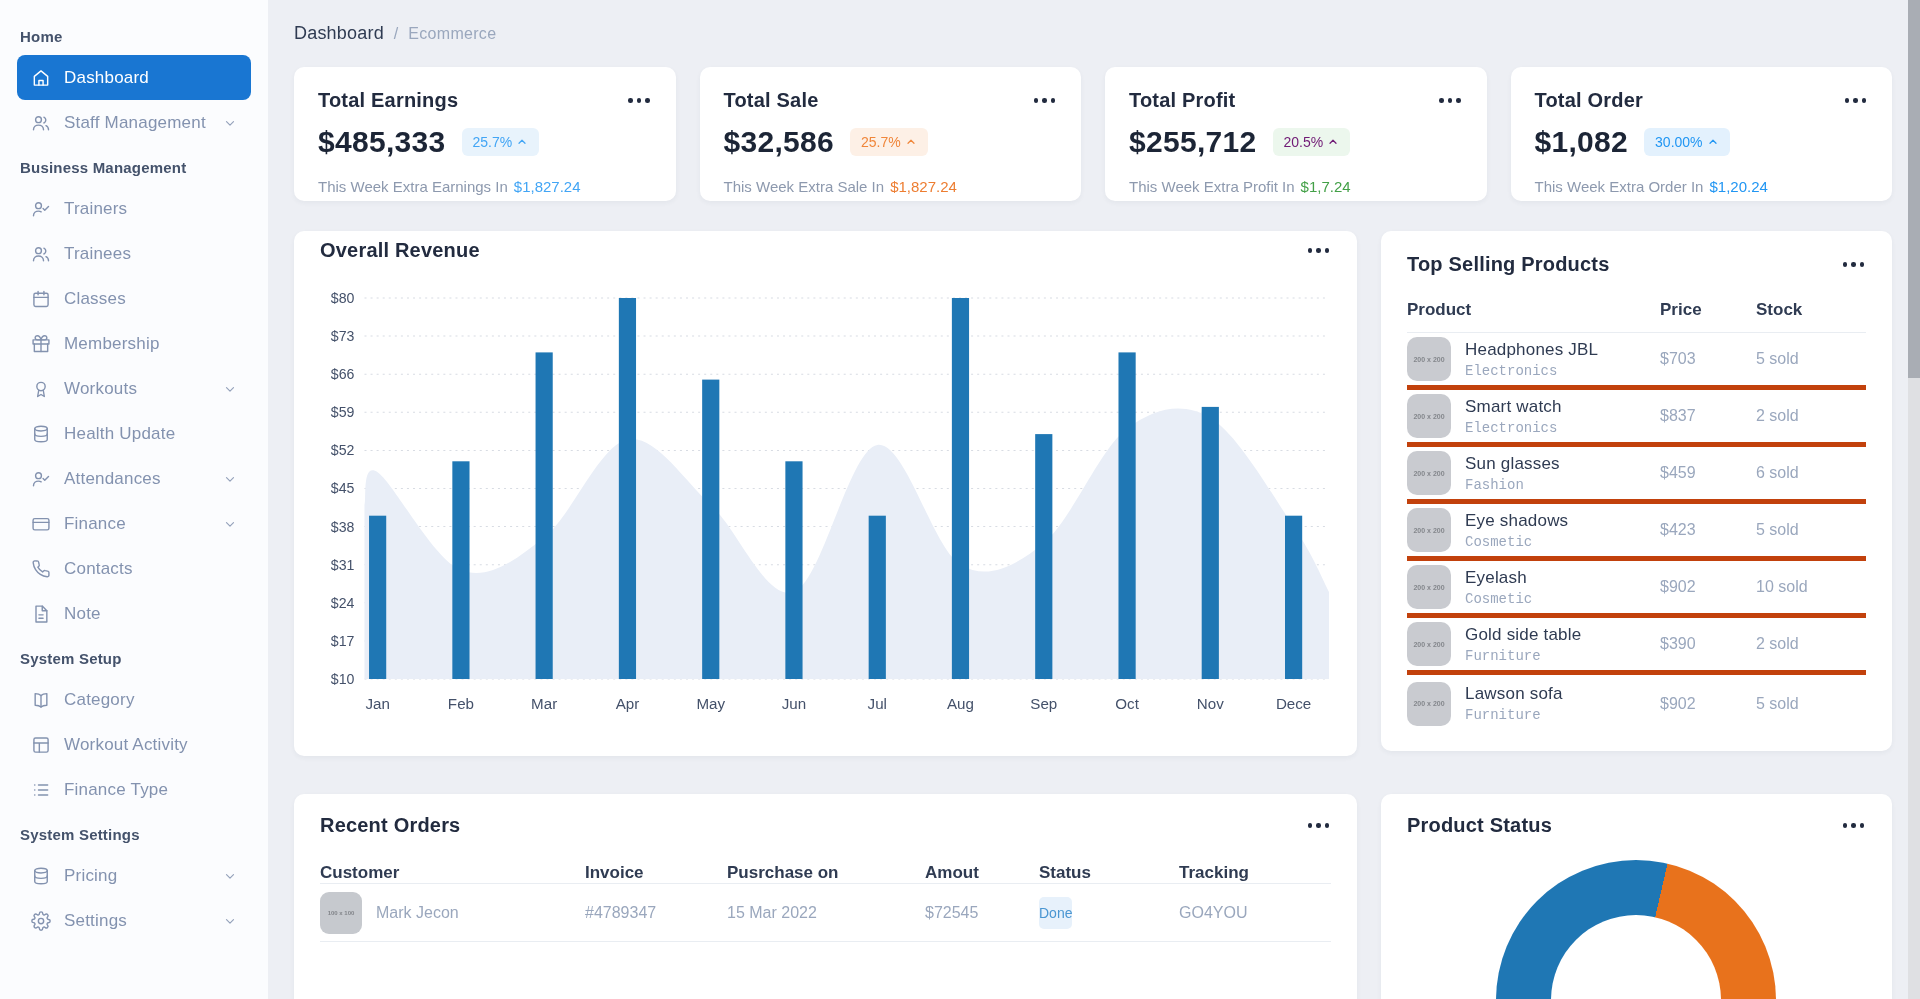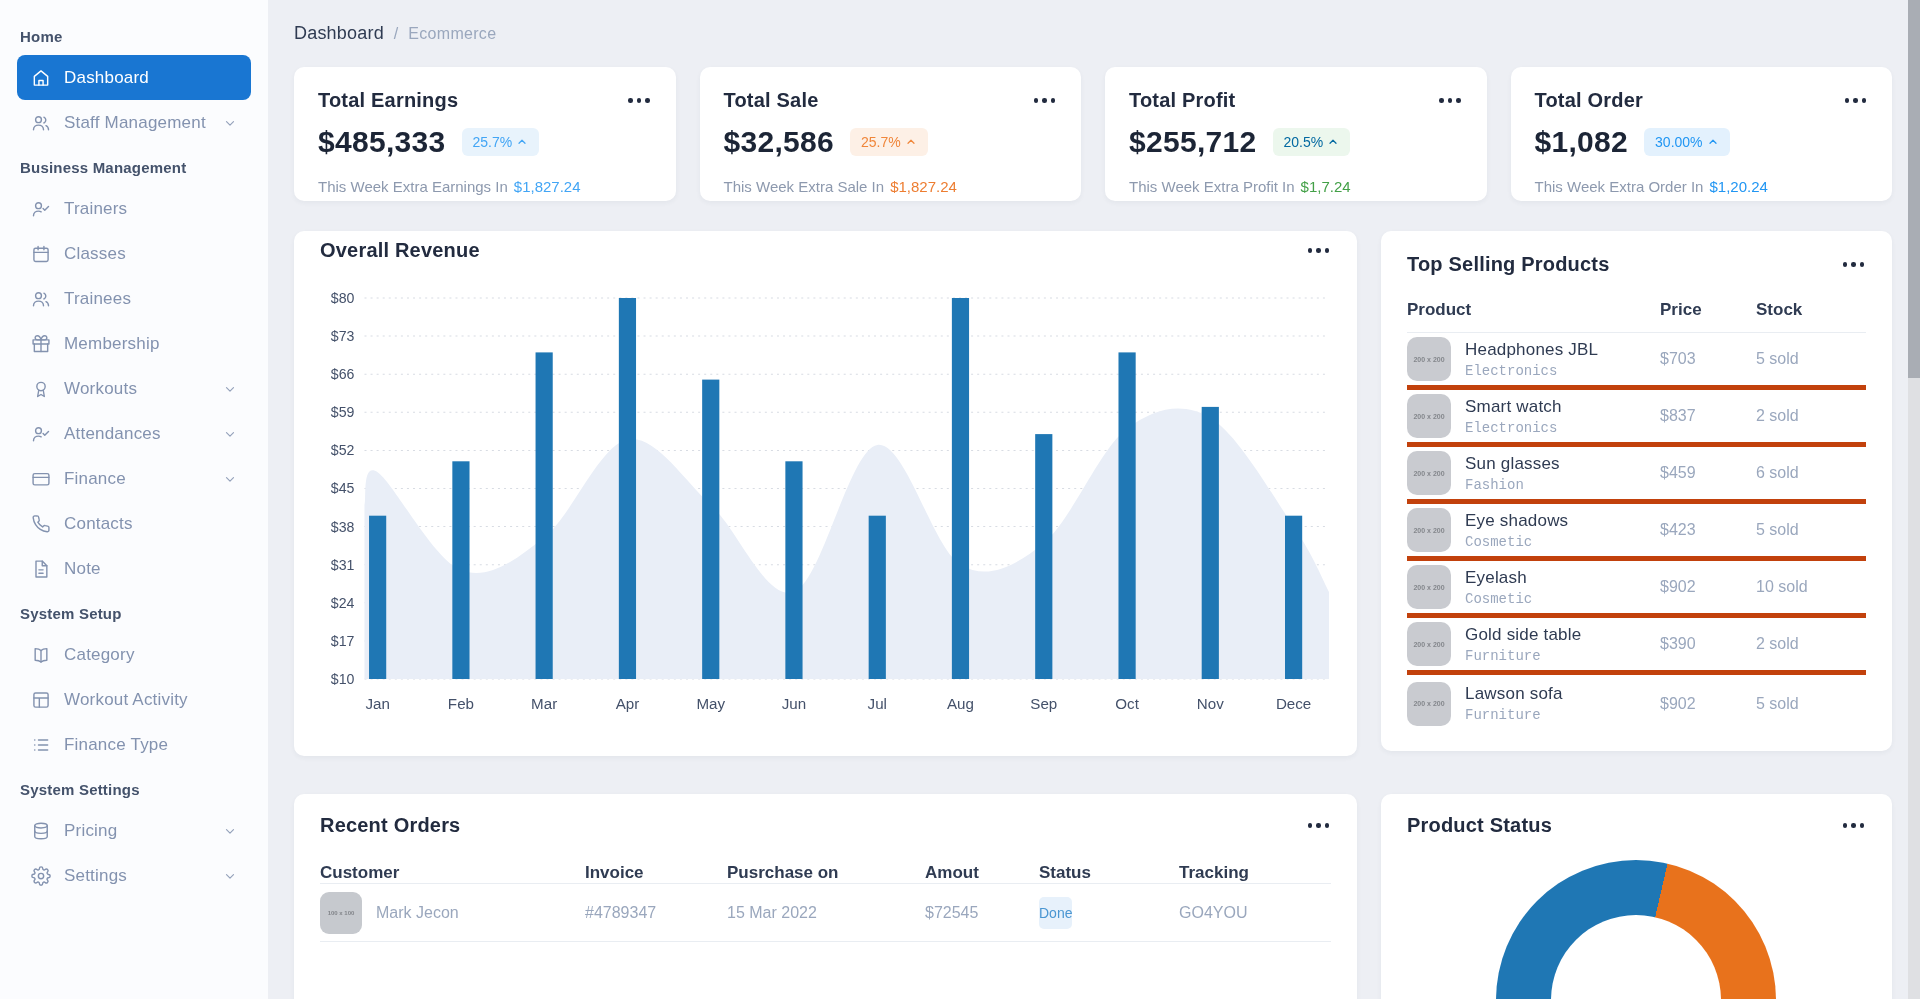--- a/index.html
+++ b/index.html
@@ -119,34 +119,34 @@
       <svg class="ic" viewBox="0 0 24 24" fill="none" stroke="currentColor" stroke-width="1.7" stroke-linecap="round" stroke-linejoin="round">
           <circle cx="9" cy="8" r="3.5"></circle>
           <path d="M3 20c0-3.3 2.7-5.5 6-5.5 1.2 0 2.3.3 3.2.9"></path>
           <path d="M14.5 11.5l2 2 4.5-4.5"></path>
         </svg>
       <span class="lbl">Trainers</span>
     </div>
 
     <div class="side-item">
       <svg class="ic" viewBox="0 0 24 24" fill="none" stroke="currentColor" stroke-width="1.7" stroke-linecap="round" stroke-linejoin="round">
-          <rect x="3.5" y="5" width="17" height="16" rx="2"></rect>
-          <path d="M3.5 10h17M8.5 3v4M15.5 3v4"></path>
-        </svg>
-      <span class="lbl">Classes</span>
-    </div>
-
-    <div class="side-item">
-      <svg class="ic" viewBox="0 0 24 24" fill="none" stroke="currentColor" stroke-width="1.7" stroke-linecap="round" stroke-linejoin="round">
           <circle cx="9" cy="8" r="3.5"></circle>
           <path d="M3 20c0-3.3 2.7-5.5 6-5.5s6 2.2 6 5.5"></path>
           <path d="M15.5 5c1.4.6 2.3 2 2.3 3.5 0 1.5-.9 2.9-2.3 3.5"></path>
           <path d="M18 15.2c1.8.9 3 2.6 3 4.8"></path>
         </svg>
       <span class="lbl">Trainees</span>
+    </div>
+
+    <div class="side-item">
+      <svg class="ic" viewBox="0 0 24 24" fill="none" stroke="currentColor" stroke-width="1.7" stroke-linecap="round" stroke-linejoin="round">
+          <rect x="3.5" y="5" width="17" height="16" rx="2"></rect>
+          <path d="M3.5 10h17M8.5 3v4M15.5 3v4"></path>
+        </svg>
+      <span class="lbl">Classes</span>
     </div>
 
     <div class="side-item">
       <svg class="ic" viewBox="0 0 24 24" fill="none" stroke="currentColor" stroke-width="1.7" stroke-linecap="round" stroke-linejoin="round">
           <path d="M20 12v9H4v-9"></path>
           <rect x="2.5" y="7" width="19" height="5"></rect>
           <path d="M12 21V7"></path>
           <path d="M12 7H7.5a2.5 2.5 0 1 1 0-5C11 2 12 7 12 7z"></path>
           <path d="M12 7h4.5a2.5 2.5 0 1 0 0-5C13 2 12 7 12 7z"></path>
         </svg>
@@ -157,20 +157,28 @@
       <svg class="ic" viewBox="0 0 24 24" fill="none" stroke="currentColor" stroke-width="1.7" stroke-linecap="round" stroke-linejoin="round">
           <circle cx="12" cy="9" r="5"></circle>
           <path d="M9.3 13.5 8 21l4-2.4L16 21l-1.3-7.5"></path>
         </svg>
       <span class="lbl">Workouts</span>
       <svg class="chev" viewBox="0 0 24 24" fill="none" stroke="currentColor" stroke-width="2" stroke-linecap="round" stroke-linejoin="round">
           <path d="M6 9.5l6 6 6-6"></path>
         </svg>
     </div>
 
+    <div class="side-item">
+      <svg class="ic" viewBox="0 0 24 24" fill="none" stroke="currentColor" stroke-width="1.7" stroke-linecap="round" stroke-linejoin="round">
+          <ellipse cx="12" cy="5.5" rx="7.5" ry="2.8"></ellipse>
+          <path d="M4.5 5.5v13c0 1.5 3.4 2.8 7.5 2.8s7.5-1.3 7.5-2.8v-13"></path>
+          <path d="M4.5 12c0 1.5 3.4 2.8 7.5 2.8s7.5-1.3 7.5-2.8"></path>
+        </svg>
+      <span class="lbl">Health Update</span>
+    </div>
 
     <div class="side-item">
       <svg class="ic" viewBox="0 0 24 24" fill="none" stroke="currentColor" stroke-width="1.7" stroke-linecap="round" stroke-linejoin="round">
           <circle cx="9" cy="8" r="3.5"></circle>
           <path d="M3 20c0-3.3 2.7-5.5 6-5.5 1.2 0 2.3.3 3.2.9"></path>
           <path d="M14.5 11.5l2 2 4.5-4.5"></path>
         </svg>
       <span class="lbl">Attendances</span>
       <svg class="chev" viewBox="0 0 24 24" fill="none" stroke="currentColor" stroke-width="2" stroke-linecap="round" stroke-linejoin="round">
           <path d="M6 9.5l6 6 6-6"></path>
@@ -326,21 +334,21 @@
         <div class="card-head">
           <h3>Total Profit</h3>
           <button class="dots">
               <i></i>
               <i></i>
               <i></i>
             </button>
         </div>
         <div class="stat-row">
           <span class="stat-value">$255,712</span>
-          <span class="badge" style="background: rgb(236, 247, 237); color: #0369a1;">
+          <span class="badge" style="background: rgb(236, 247, 237); color: #701a75;">
               <span>20.5%</span>
               <svg viewBox="0 0 24 24" fill="none" stroke="currentColor" stroke-width="2.4" stroke-linecap="round" stroke-linejoin="round">
                 <path d="M6 14.5l6-6 6 6"></path>
               </svg>
             </span>
         </div>
         <div class="progress" style="background: rgb(226, 242, 227);">
             <i style="width: 44%; background: rgb(67, 160, 71);"></i>
           </div>
         <div class="stat-foot">

